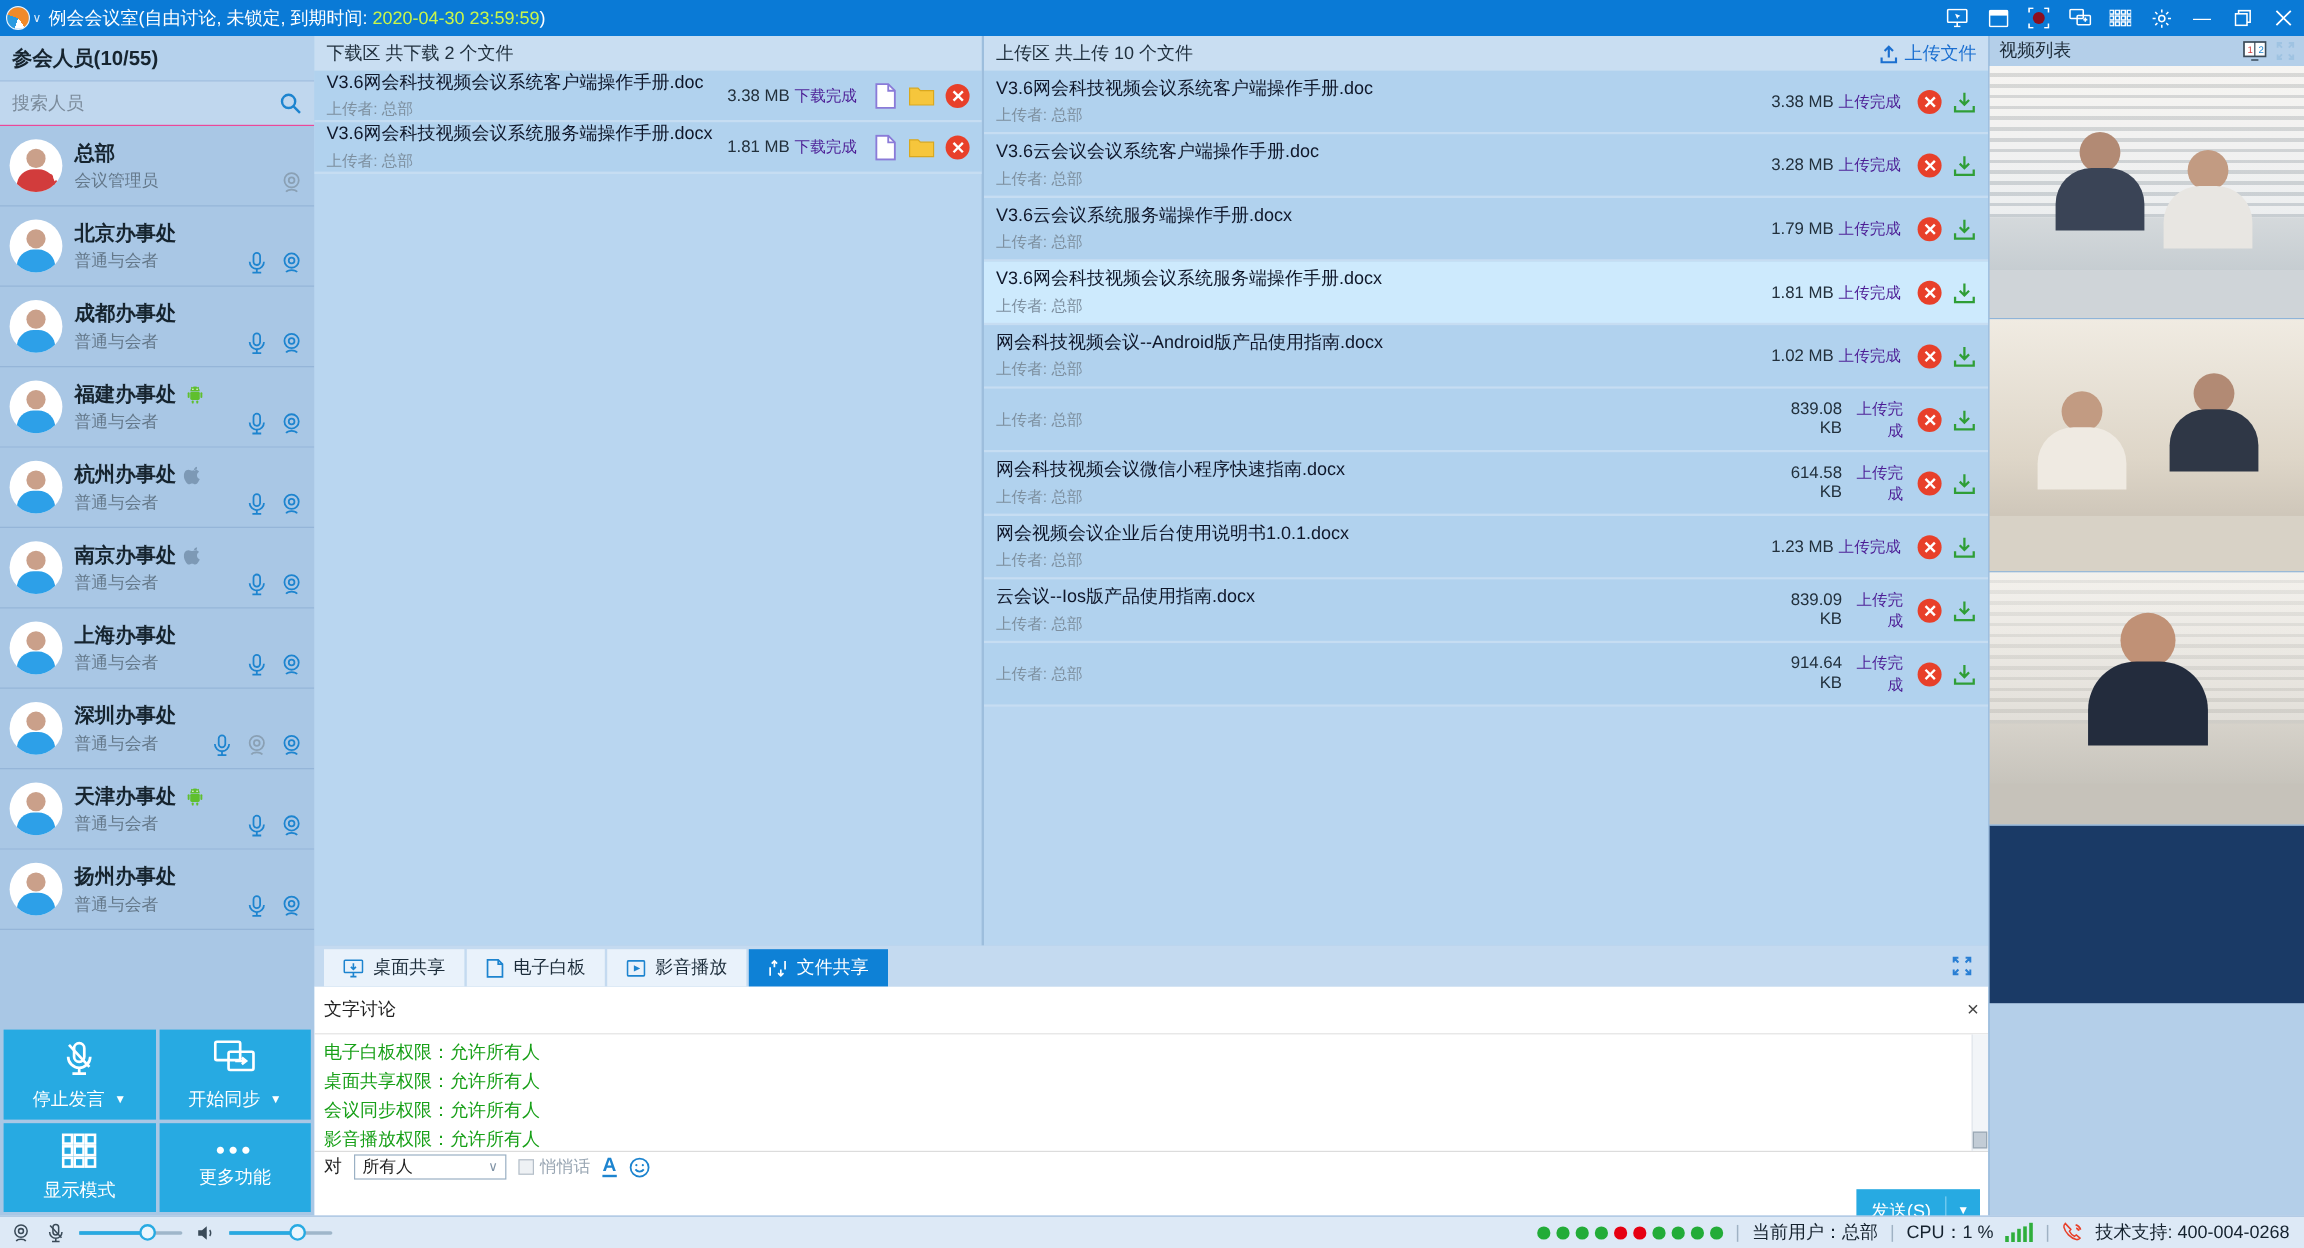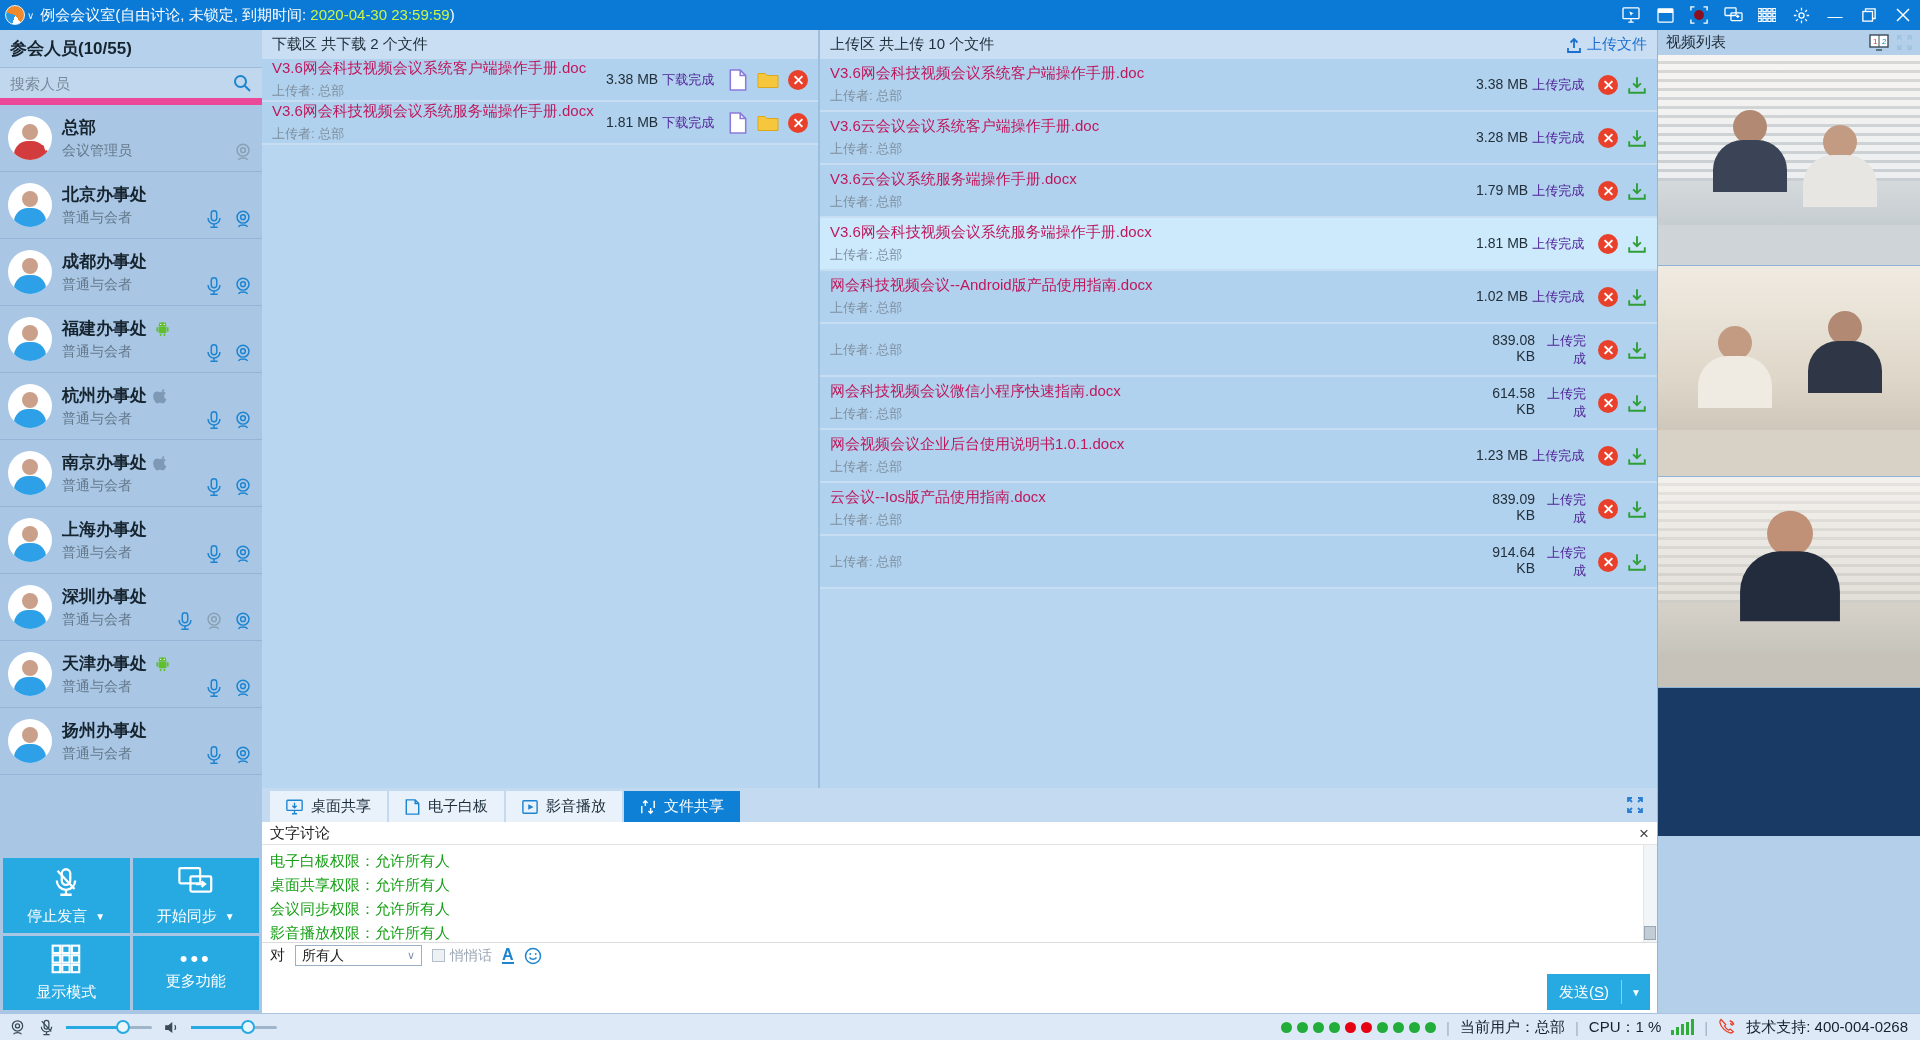--- a/index.html
+++ b/index.html
@@ -19,21 +19,21 @@
   .tb-glyph { font-size:15px; line-height:1; }
 
   
   .sidebar { position:absolute; left:0; top:30px; width:262px; height:983px; background:#a9c7e5; }
   .main    { position:absolute; left:262px; top:30px; width:1395px; height:983px; }
   .video   { position:absolute; left:1657px; top:30px; width:263px; height:983px; background:#b4cfe9; border-left:1px solid #93b7da; }
   .statusbar { position:absolute; left:0; top:1013px; width:1920px; height:27px; background:#dde9f6; border-top:1px solid #a9c4e0; display:flex; align-items:center; font-size:15px; }
 
   
   .p-header { height:38px; background:#b5d1ec; display:flex; align-items:center; padding-left:10px; font-size:17px; font-weight:bold; color:#16242f; border-bottom:1px solid #9dbcdc; }
-  .p-search { height:37px; background:#c0d7ee; display:flex; align-items:center; padding:0 10px; border-bottom:7px solid #ec4899; }
+  .p-search { height:37px; background:#c0d7ee; display:flex; align-items:center; padding:0 10px; border-bottom:1px solid #ec4899; }
   .p-search input { flex:1; border:none; background:transparent; outline:none; font-size:15px; color:#334; font-family:inherit; }
   .p-search input::placeholder { color:#7b8b9b; }
   .p-search svg { stroke:#1d84cf; fill:none; stroke-width:2; }
   .p-list { height:708px; overflow:hidden; }
   .p-row { height:67px; display:flex; align-items:center; border-bottom:1px solid rgba(125,160,200,.45); position:relative; }
   .avatar { width:44px; height:44px; border-radius:50%; background:#fff; margin:0 10px 0 8px; position:relative; overflow:hidden; flex:none; }
   .avatar::before { content:""; position:absolute; left:14px; top:8px; width:16px; height:16px; border-radius:50%; background:#caa08a; }
   .avatar::after { content:""; position:absolute; left:6px; top:25px; width:32px; height:22px; border-radius:14px 14px 0 0; background:#2da0e8; }
   .avatar.admin::after { background:#d23c3c; }
   .key-badge { position:absolute; right:3px; bottom:4px; z-index:2; }
@@ -56,21 +56,21 @@
   .download { width:558px; border-right:2px solid #9dbedd; display:flex; flex-direction:column; }
   .upload { flex:1; display:flex; flex-direction:column; }
   .sec-header { height:29px; background:#c9def2; display:flex; align-items:center; padding:0 10px; font-size:15px; color:#20303e; flex:none; }
   .upload-link { margin-left:auto; color:#1b6fd0; display:flex; align-items:center; gap:5px; font-size:15px; }
   .upload-link svg { stroke:#1b6fd0; fill:none; stroke-width:1.8; }
   .f-row { background:#b1d2ee; border-bottom:2px solid #c6ddf2; display:flex; align-items:center; padding:0 10px; }
   .d-row { height:43px; }
   .u-row { height:53px; }
   .u-row.selected { background:#cdeafd; }
   .f-main { flex:1; min-width:0; display:flex; flex-direction:column; gap:4px; }
-  .f-name { font-size:15px; color:#be185d; white-space:nowrap; overflow:hidden; }
+  .f-name { font-size:15px; color:#0f172a; white-space:nowrap; overflow:hidden; }
   .f-meta { font-size:13px; color:#7d8f9f; }
   .f-size { width:110px; text-align:right; display:flex; flex-direction:row; gap:4px; flex:none; }
   .f-size .sz { font-size:14px; color:#22303c; }
   .f-size .st { font-size:13px; color:#4c1d95; }
   .f-actions { display:flex; align-items:center; gap:9px; margin-left:12px; flex:none; }
 
   .icon-x { width:20px; height:20px; border-radius:50%; background:#e8402a; position:relative; }
   .icon-x::before,.icon-x::after { content:""; position:absolute; left:4.5px; top:9px; width:11px; height:2px; background:#fff; }
   .icon-x::before { transform:rotate(45deg); } .icon-x::after { transform:rotate(-45deg); }
 
@@ -78,21 +78,21 @@
   .tabs-row { height:34px; background:#c4daf0; display:flex; align-items:flex-end; gap:2px; padding-left:8px; position:relative; }
   .tab { height:31px; padding:0 16px; background:#e9f2fb; display:flex; align-items:center; gap:8px; font-size:15px; color:#1c2c3a; }
   .tab svg { stroke:#1d84cf; fill:none; stroke-width:1.6; }
   .tab.active { background:#0e81d6; color:#fff; }
   .tab.active svg { stroke:#fff; }
   .tabs-expand { position:absolute; right:14px; top:9px; }
   .tabs-expand svg { stroke:#2a7fd4; fill:none; stroke-width:1.8; }
 
   
   .chat { height:191px; background:#fff; display:flex; flex-direction:column; }
-  .chat-header { height:23px; display:flex; align-items:center; padding:0 8px; font-size:15px; color:#222; border-bottom:1px solid #e3e3e3; flex:none; }
+  .chat-header { height:40px; display:flex; align-items:center; padding:0 8px; font-size:15px; color:#222; border-bottom:1px solid #e3e3e3; flex:none; }
   .chat-close { margin-left:auto; font-size:17px; color:#444; line-height:1; }
   .chat-msgs { height:97px; position:relative; padding:4px 20px 0 8px; flex:none; }
   .chat-msg { font-size:15px; color:#18a018; line-height:24px; }
   .chat-scroll { position:absolute; right:0; top:0; width:14px; height:97px; background:#f2f5f8; border-left:1px solid #e0e6ec; }
   .chat-thumb { position:absolute; right:1px; bottom:2px; width:12px; height:14px; background:#c2ccd6; border:1px solid #9aa8b4; }
   .chat-input { height:26px; border-top:1px solid #dcdcdc; display:flex; align-items:center; gap:10px; padding:0 8px; flex:none; }
   .to-label { font-size:15px; color:#222; }
   .to-select { width:127px; height:21px; border:1px solid #9ab0c4; background:#fff; display:flex; align-items:center; padding:0 6px; font-size:14px; color:#222; }
   .to-select .chev { margin-left:auto; color:#7f92a5; font-size:11px; }
   .whisper { display:flex; align-items:center; gap:5px; color:#9aa7b4; font-size:14px; }

